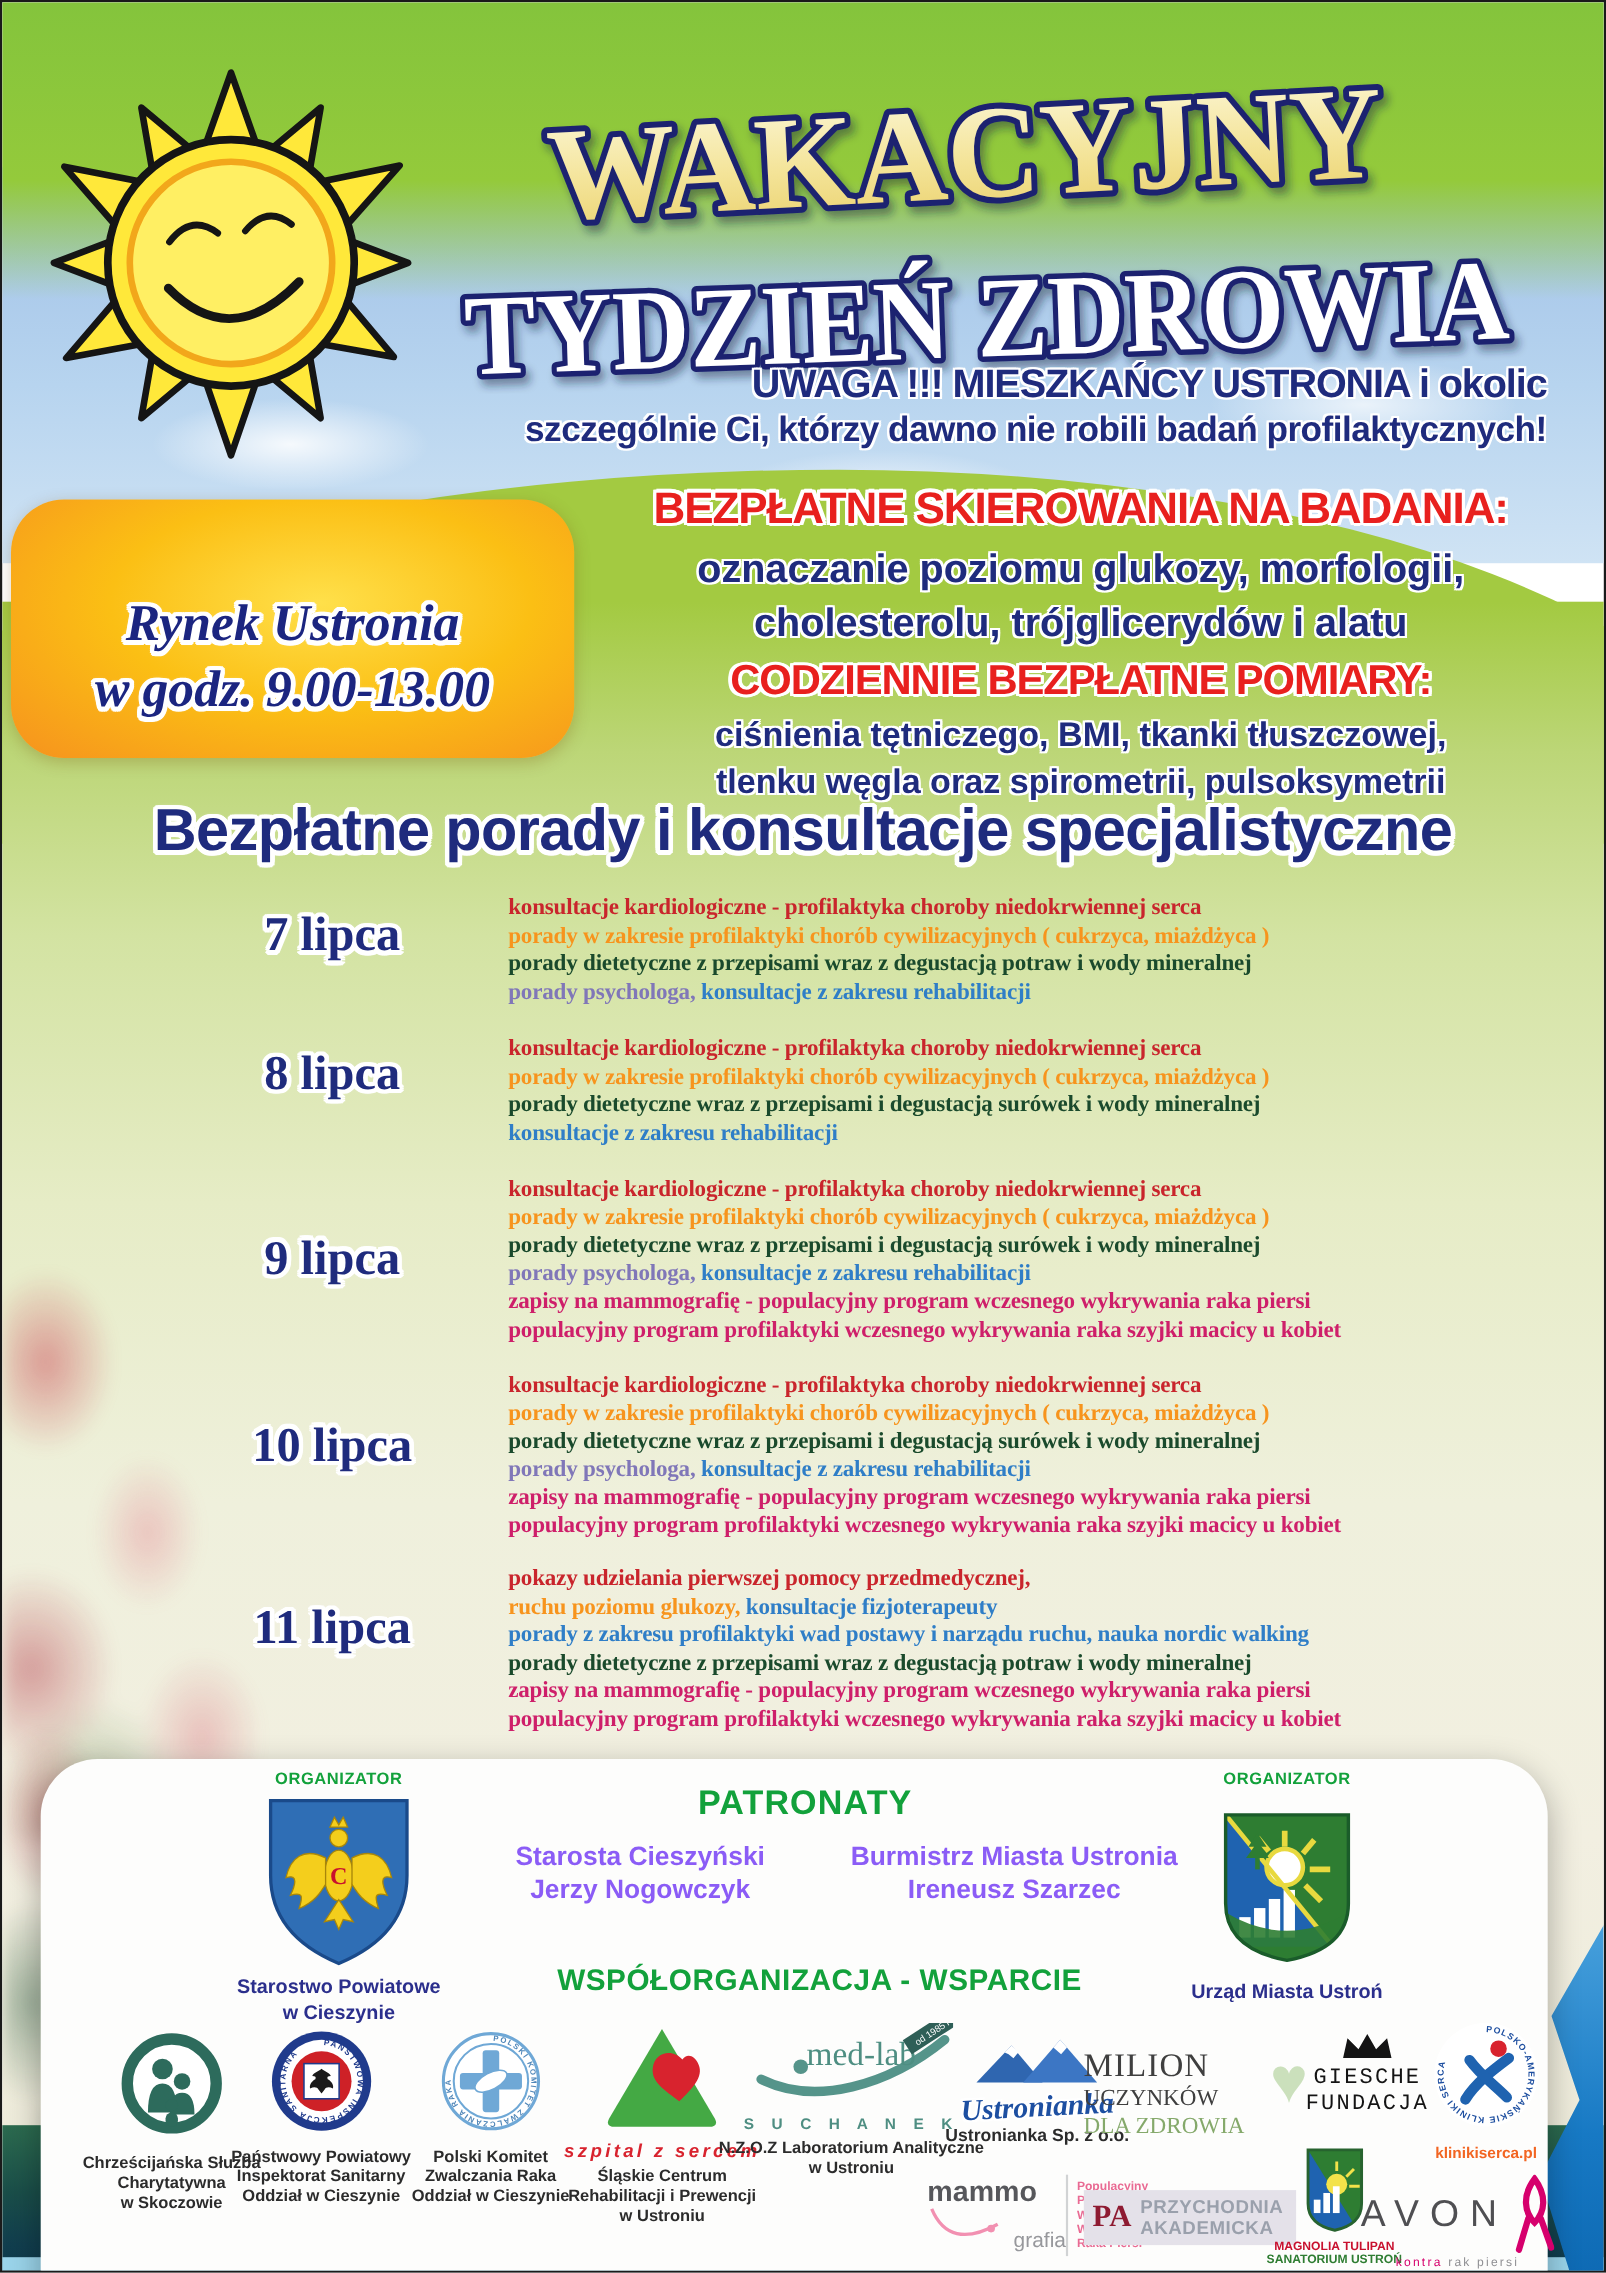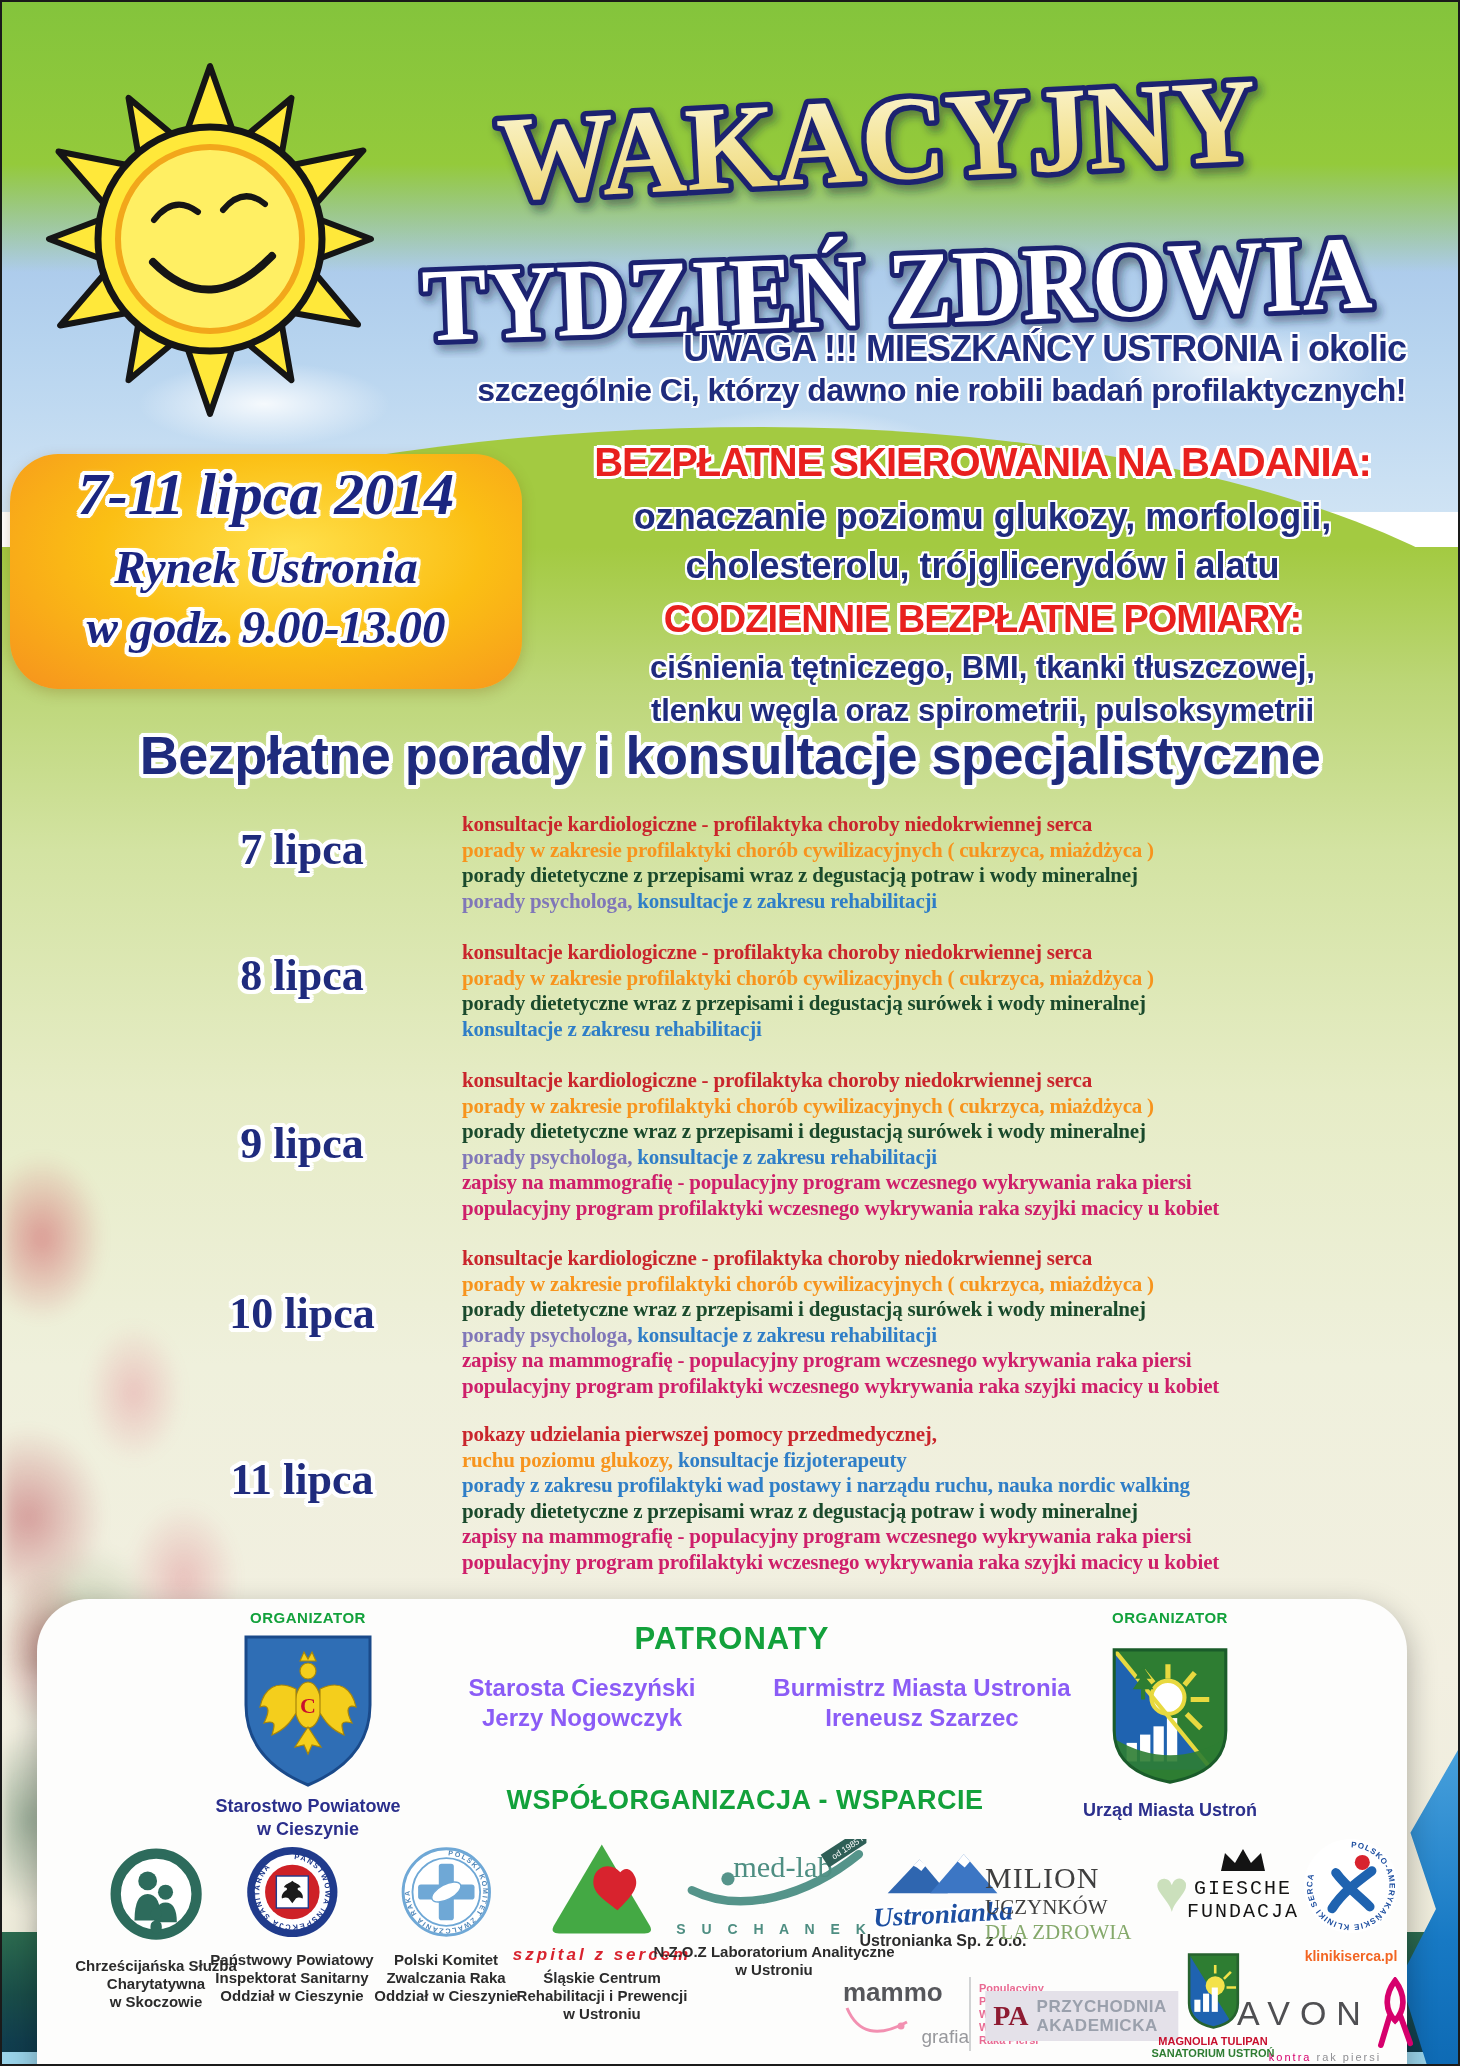--- a/index.html
+++ b/index.html
@@ -157,21 +157,20 @@
     <g filter="url(#ds)">
       <text x="515" y="152" transform="rotate(-3 515 110)" text-anchor="middle" font-family="Liberation Serif, serif" font-weight="bold" font-size="120" textLength="760" lengthAdjust="spacingAndGlyphs" fill="url(#tg)" stroke="#1C2270" stroke-width="11" stroke-linejoin="round" style="paint-order:stroke fill;">WAKACYJNY</text>
       <text x="535" y="296" transform="rotate(-2 535 260)" text-anchor="middle" font-family="Liberation Serif, serif" font-weight="bold" font-size="104" textLength="950" lengthAdjust="spacingAndGlyphs" fill="#FFFFFF" stroke="#1C2270" stroke-width="10" stroke-linejoin="round" style="paint-order:stroke fill;">TYDZIEŃ ZDROWIA</text>
     </g>
   </svg>
 
   <div class="abs alert1 navy ow-sm nowrap" style="text-align:right;">UWAGA !!! MIESZKAŃCY USTRONIA i okolic</div>
   <div class="abs alert2 navy ow-sm nowrap" style="text-align:left;">szczególnie Ci, którzy dawno nie robili badań profilaktycznych!</div>
 
   <div class="abs event-box ow-lg">
-    <div class="ev-dates ow-lg">7-11 lipca 2014</div>
     <div class="ev-place ow-lg">Rynek Ustronia</div>
     <div class="ev-hours ow-lg">w godz. 9.00-13.00</div>
   </div>
 
   <div class="abs refhead redtx ow ctr">BEZPŁATNE SKIEROWANIA NA BADANIA:</div>
   <div class="abs refl1 navy ow-sm ctr">oznaczanie poziomu glukozy, morfologii,</div>
   <div class="abs refl2 navy ow-sm ctr">cholesterolu, trójglicerydów i alatu</div>
 
   <div class="abs meashead redtx ow ctr">CODZIENNIE BEZPŁATNE POMIARY:</div>
   <div class="abs measl1 navy ow-sm ctr">ciśnienia tętniczego, BMI, tkanki tłuszczowej,</div>

